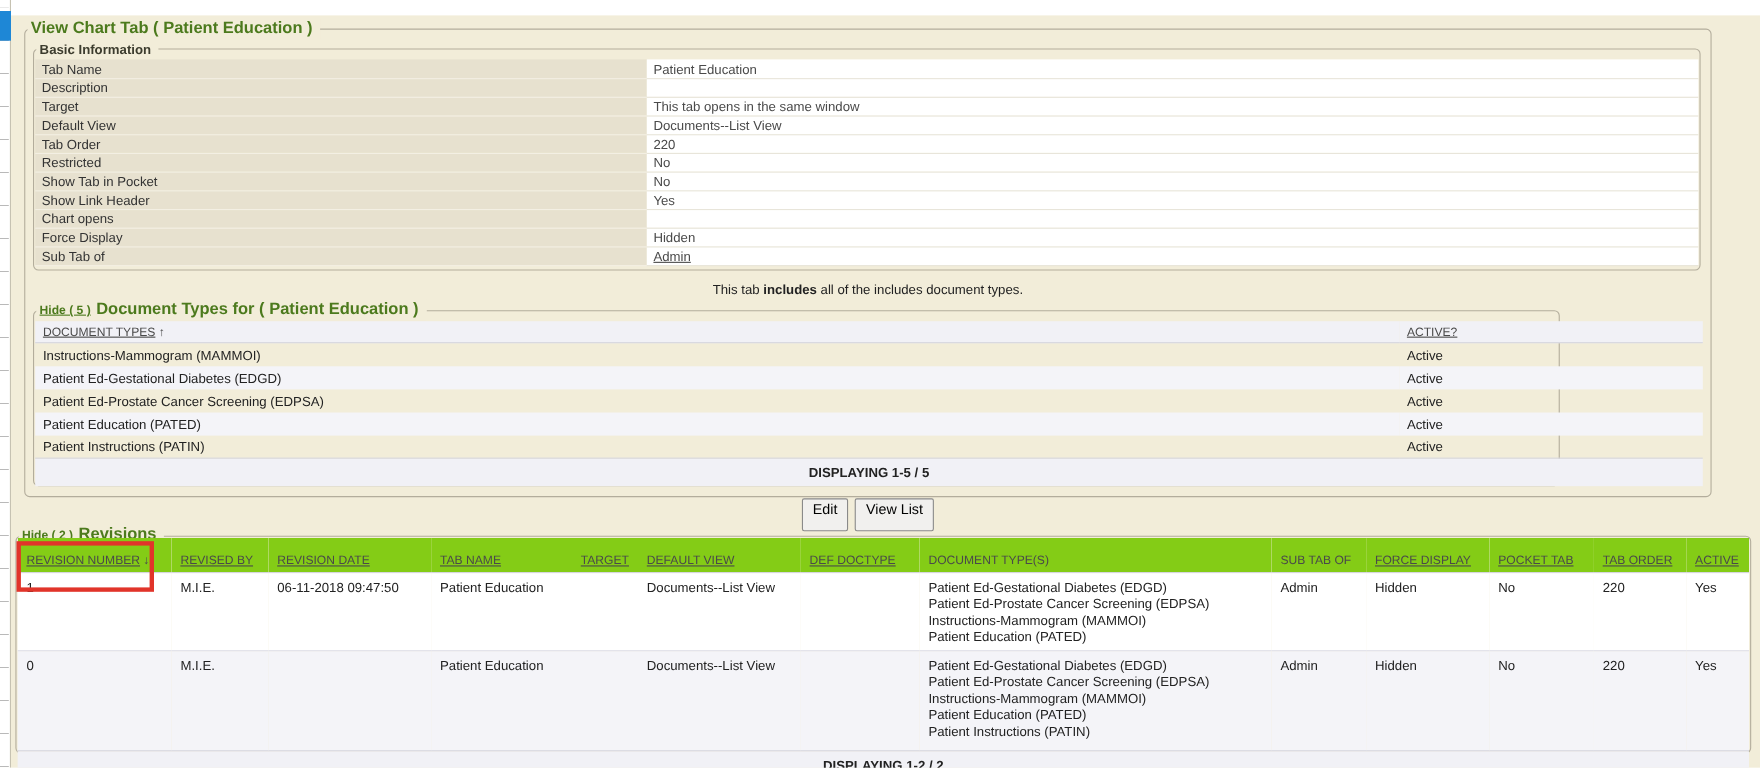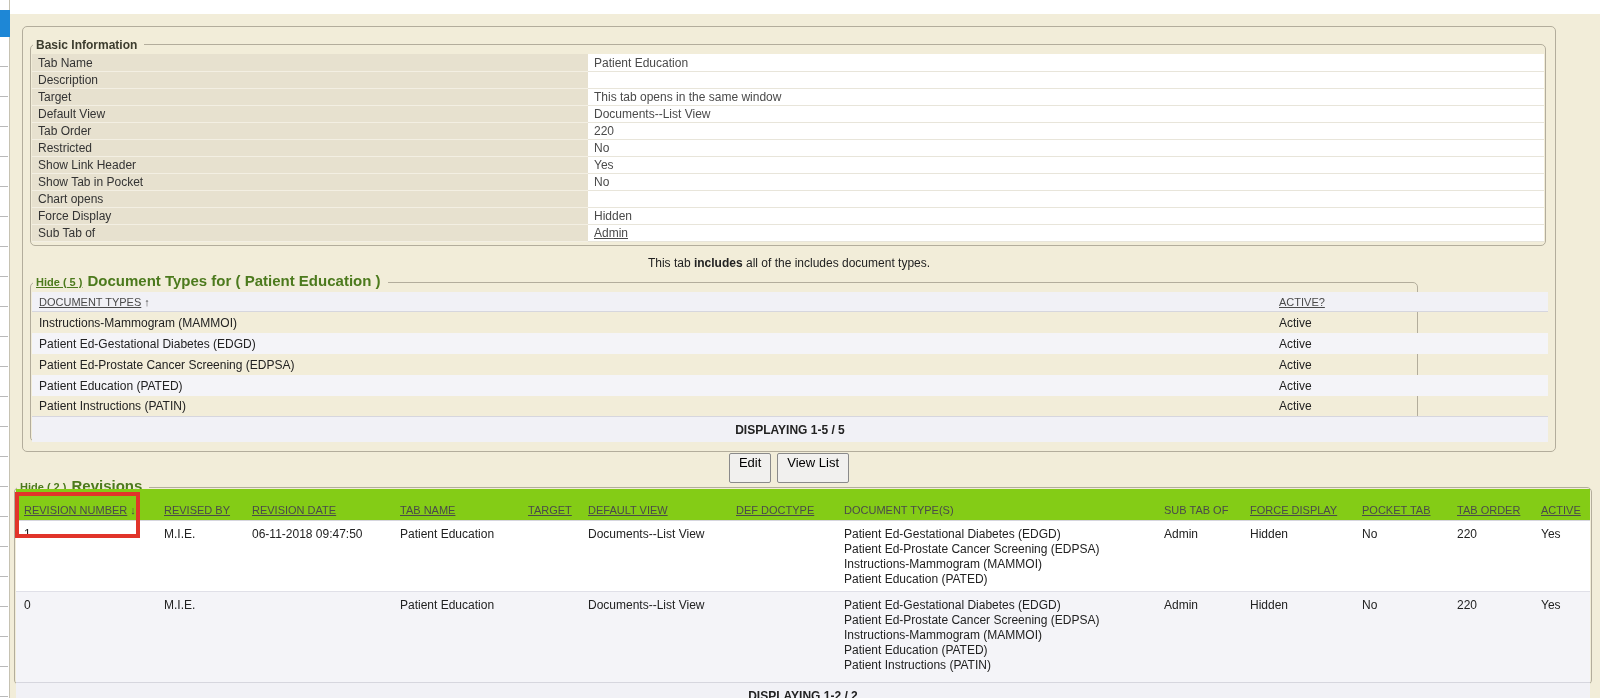--- a/index.html
+++ b/index.html
@@ -71,20 +71,21 @@
     border:4px solid #e1342a; z-index:9; pointer-events:none; }
 </style>
 </head>
 <body>
 
 <div class="left-strip"></div>
 <div class="blue-marker"></div>
 <div class="main-bg"></div>
 
 <div class="fs fs-outer">
+  <div class="legend legend-main">View Chart Tab ( Patient Education )</div>
 
   <div class="fs fs-basic" style="left:7px; top:17px;text-decoration:underline;">
     <div class="legend legend-sub">Basic Information</div>
     <table class="basic">
       <tbody>
         <tr>
           <td class="lbl">Tab Name</td>
           <td class="val">Patient Education</td>
         </tr>
         <tr>
@@ -101,26 +102,26 @@
         </tr>
         <tr>
           <td class="lbl">Tab Order</td>
           <td class="val">220</td>
         </tr>
         <tr>
           <td class="lbl">Restricted</td>
           <td class="val">No</td>
         </tr>
         <tr>
+          <td class="lbl">Show Tab in Pocket</td>
+          <td class="val">No</td>
+        </tr>
+        <tr>
           <td class="lbl">Show Link Header</td>
           <td class="val">Yes</td>
-        </tr>
-        <tr>
-          <td class="lbl">Show Tab in Pocket</td>
-          <td class="val">No</td>
         </tr>
         <tr>
           <td class="lbl">Chart opens</td>
           <td class="val"></td>
         </tr>
         <tr>
           <td class="lbl">Force Display</td>
           <td class="val">Hidden</td>
         </tr>
         <tr>

